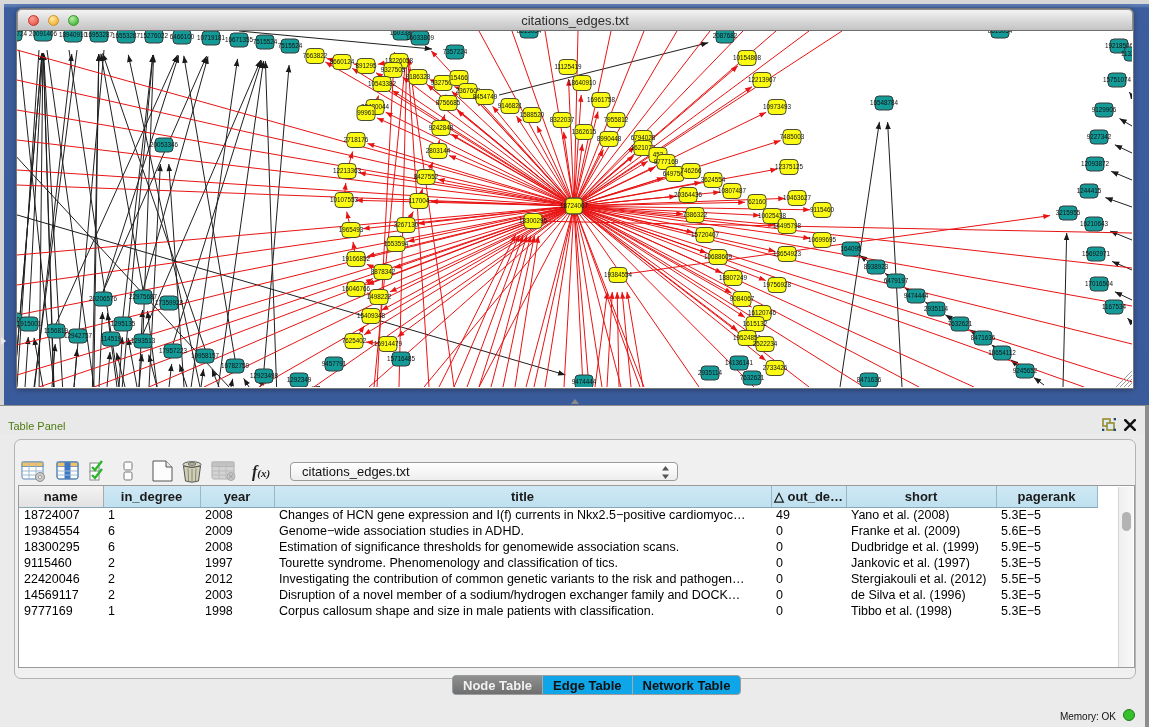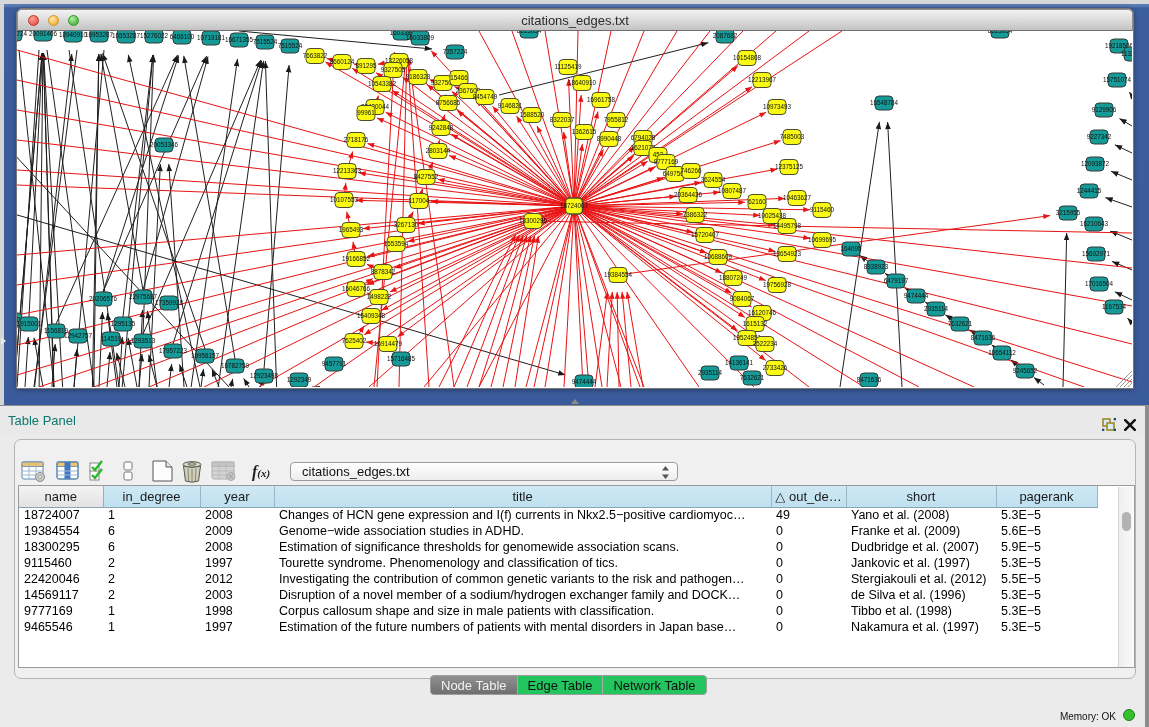--- a/index.html
+++ b/index.html
@@ -7,35 +7,35 @@
 .win{position:absolute;left:17px;top:9px;width:1116px;height:379px;border-radius:5px 5px 0 0;box-shadow:0 1px 6px rgba(0,0,0,.45);outline:1px solid #787878;background:#fff}
 .tbar{position:absolute;left:0;top:0;width:100%;height:22px;border-radius:5px 5px 0 0;background:linear-gradient(#f3f3f3,#c3c3c3);border:1px solid #8e8e8e;border-bottom:1px solid #6f6f6f}
 .tbar .tl{position:absolute;top:5px;width:11px;height:11px;border-radius:50%}
 .tl.r{left:10px;background:radial-gradient(circle at 35% 30%,#ff9f95,#ec6a5e 60%,#d9402f);border:.5px solid #c3352a}
 .tl.y{left:30px;background:radial-gradient(circle at 35% 30%,#ffe9a8,#f5bf4f 60%,#e0a02e);border:.5px solid #cf9325}
 .tl.g{left:50px;background:radial-gradient(circle at 35% 30%,#b5eda6,#61c354 60%,#3da42f);border:.5px solid #37962a}
 .title{position:absolute;top:3px;left:0;width:100%;text-align:center;font-size:13px;color:#2c2c2c}
 .ttri{position:absolute;left:571px;top:399px;width:0;height:0;border-left:4px solid transparent;border-right:4px solid transparent;border-bottom:5px solid #8a8a8a}
 .panel{position:absolute;left:0;top:405px;width:1149px;height:322px;background:#ebebeb;border-top:1px solid #8d8d8d}
 .panel .ph{position:absolute;left:0;top:0;width:100%;height:28px;background:#e9e9e9}
-.ph .lab{position:absolute;left:8px;top:7px;font-size:13px;color:#0f766e}
+.ph .lab{position:absolute;left:8px;top:14px;font-size:11px;color:#4d7c0f}
 .redge{position:absolute;right:0;top:0;width:4px;height:322px;background:#8d8d8d}
 .container{position:absolute;left:14px;top:33px;width:1122px;height:240px;background:#f0f0f0;border:1px solid #b4b4b4;border-radius:7px}
 .tbl{position:absolute;left:3px;top:45px;width:1117px;height:183px;background:#fff;border:1px solid #9a9a9a;overflow:hidden}
 table{border-collapse:collapse;table-layout:fixed;width:1078px;font-size:12.5px}
-th{height:21px;font-weight:normal;font-size:13px;color:#1a1a1a;background:linear-gradient(#cfe8f4,#bfe0ef);border-right:1px solid #9bb6c6;border-bottom:1px solid #8aa5b5;padding:0}
+th{height:21px;font-weight:bold;font-size:13px;color:#1a1a1a;background:linear-gradient(#cfe8f4,#bfe0ef);border-right:1px solid #9bb6c6;border-bottom:1px solid #8aa5b5;padding:0}
 th.c1{background:linear-gradient(#f3f3f3,#e2e2e2);border-right:1px solid #aaa}
 td{height:16px;padding:0 0 0 5px;white-space:nowrap;overflow:hidden;color:#000}
 .c1{width:84px}.c2{width:97px}.c3{width:74px}.c4{width:497px}.c5{width:75px}.c6{width:150px}.c7{width:101px}
 .vsb{position:absolute;right:1px;top:1px;width:15px;height:181px;background:linear-gradient(90deg,#efefef,#f8f8f8);border-left:1px solid #d5d5d5}
 .vsb .th{position:absolute;left:3px;top:25px;width:9px;height:19px;border-radius:5px;background:#b3b3b3}
 .toolbar{position:absolute;left:0px;top:19px;width:1100px;height:34px}
 .dd{position:absolute;left:275px;top:3px;width:388px;height:19px;border:1px solid #9b9b9b;border-radius:4px;background:linear-gradient(#ffffff,#ededed);font-size:13px;color:#111;line-height:18px;padding-left:11px}
 .dd .ar{position:absolute;right:8px;top:3px}
-.tabs{position:absolute;left:430px;top:269px;height:20px;display:flex;border:1px solid #9d9d9d;border-radius:4px;overflow:hidden;background:#22c55e;font-size:13px;font-weight:normal}
+.tabs{position:absolute;left:452px;top:269px;height:20px;display:flex;border:1px solid #9d9d9d;border-radius:4px;overflow:hidden;background:#0ea5e9;font-size:13px;font-weight:bold}
 .tabs div{padding:2px 10px 0 10px;border-right:1px solid #aaa;color:#111}
 .tabs div.sel{background:linear-gradient(#909090,#6f6f6f);color:#f2f2f2}
 .tabs div:last-child{border-right:none}
 .mem{position:absolute;right:33px;top:305px;font-size:10px;color:#111}
 .dot{position:absolute;right:14px;top:303px;width:12px;height:12px;border-radius:50%;background:#35c02c;border:1.5px solid #1f7d1a}
 .fx{font-family:"Liberation Serif",serif;font-style:italic;font-weight:bold;font-size:15px;color:#222}
 .flicon{position:absolute;right:33px;top:12px;width:14px;height:13px}
 .xicon{position:absolute;right:13px;top:13px}
 </style></head>
 <body>
@@ -716,21 +716,21 @@
               <td class="c5">0</td>
               <td class="c6">Franke et al. (2009)</td>
               <td class="c7">5.6E−5</td>
             </tr>
 <tr>
               <td class="c1">18300295</td>
               <td class="c2">6</td>
               <td class="c3">2008</td>
               <td class="c4">Estimation of significance thresholds for genomewide association scans.</td>
               <td class="c5">0</td>
-              <td class="c6">Dudbridge et al. (2007)</td>
+              <td class="c6">Dudbridge et al. (1999)</td>
               <td class="c7">5.9E−5</td>
             </tr>
 <tr>
               <td class="c1">9115460</td>
               <td class="c2">2</td>
               <td class="c3">1997</td>
               <td class="c4">Tourette syndrome. Phenomenology and classification of tics.</td>
               <td class="c5">0</td>
               <td class="c6">Jankovic et al. (1997)</td>
               <td class="c7">5.3E−5</td>
@@ -755,29 +755,20 @@
             </tr>
 <tr>
               <td class="c1">9777169</td>
               <td class="c2">1</td>
               <td class="c3">1998</td>
               <td class="c4">Corpus callosum shape and size in male patients with classification.</td>
               <td class="c5">0</td>
               <td class="c6">Tibbo et al. (1998)</td>
               <td class="c7">5.3E−5</td>
             </tr>
-<tr>
-              <td class="c1">9465546</td>
-              <td class="c2">1</td>
-              <td class="c3">1997</td>
-              <td class="c4">Estimation of the future numbers of patients with mental disorders in Japan base…</td>
-              <td class="c5">0</td>
-              <td class="c6">Nakamura et al. (1997)</td>
-              <td class="c7">5.3E−5</td>
-            </tr>
    </tbody>
         </table>
    <div class="vsb">
           <div class="th"></div>
         </div>
   </div>
  </div>
  <div class="tabs">
       <div class="sel">Node Table</div>
       <div>Edge Table</div>

